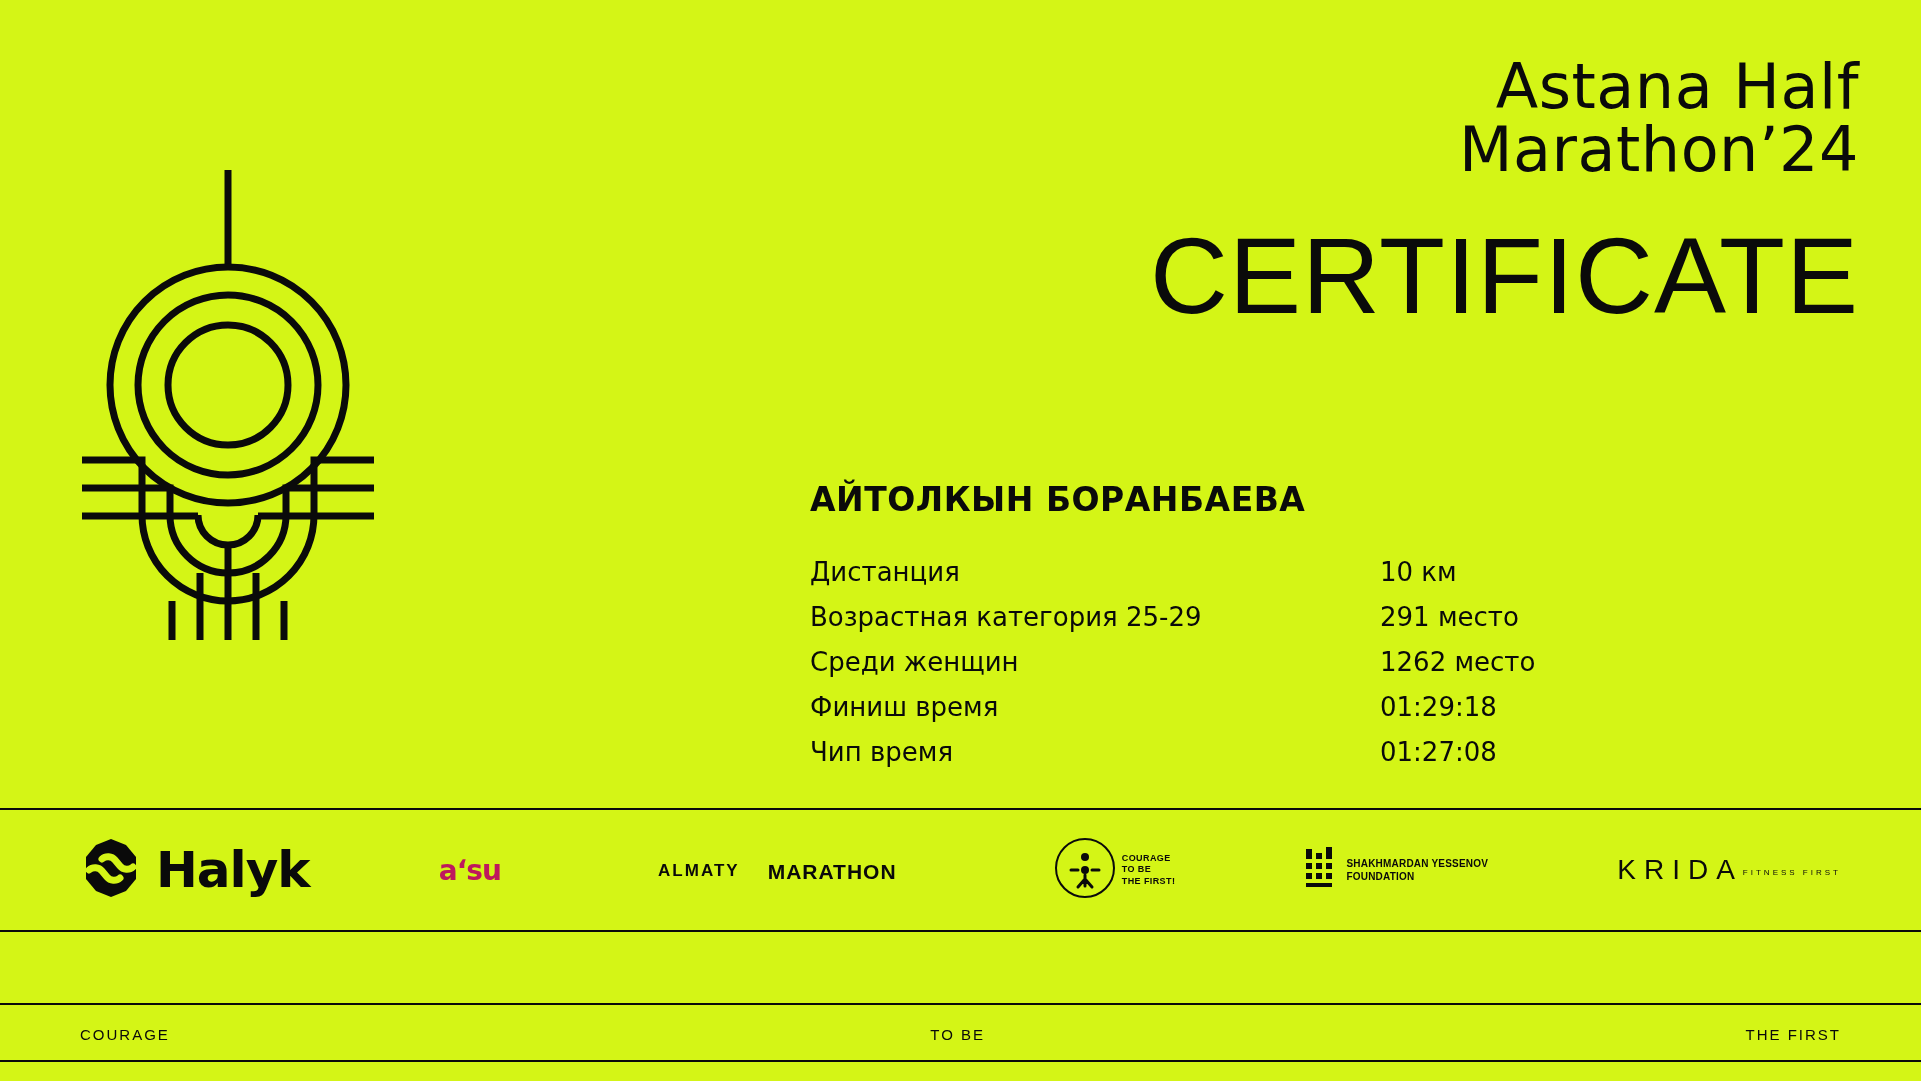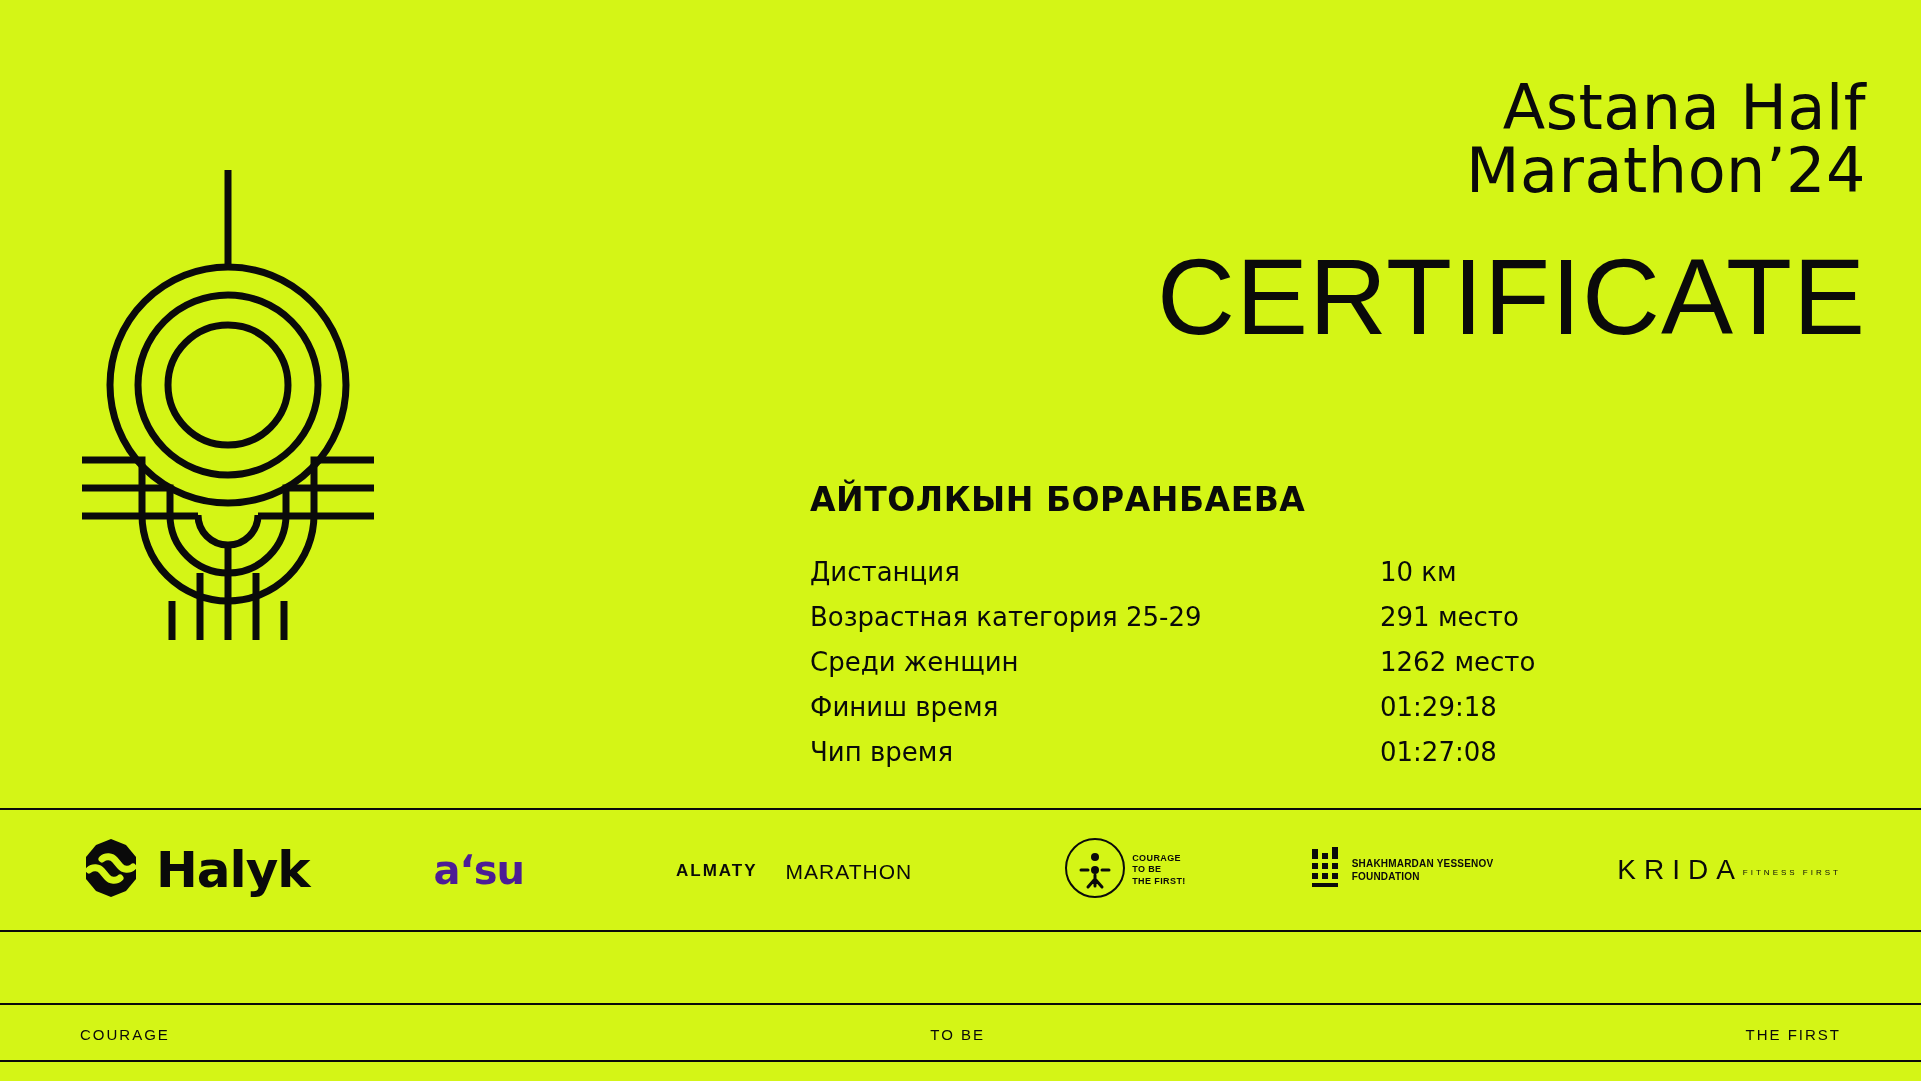--- a/index.html
+++ b/index.html
@@ -36,25 +36,24 @@
     position: absolute;
     left: 70px;
     top: 170px;
     width: 400px;
     height: 480px;
   }
 
   
   .right-block {
     position: absolute;
-    right: 55px;
+    right: 62px;
     top: 55px;
     width: 1100px;
     text-align: right;
-    margin-top: 21px;
   }
 
   .event-title {
     font-family: "DejaVu Sans", sans-serif;
     font-size: 62px;
     line-height: 1.02;
     font-weight: 400;
     letter-spacing: 0.5px;
     margin: 0;
     color: #0a0a0a;
@@ -141,42 +140,42 @@
   .halyk-word {
     font-family: "DejaVu Sans", sans-serif;
     font-size: 50px;
     font-weight: bold;
     letter-spacing: -1px;
     color: #0a0a0a;
   }
 
   .asu-word {
     font-family: "DejaVu Sans", sans-serif;
-    font-size: 40px;
+    font-size: 28px;
     font-weight: bold;
     letter-spacing: -1px;
-    color: #4c1d95;
+    color: #be185d;
   }
 
   .almaty-marathon {
     text-align: left;
     line-height: 1;
     gap: 28px;
   }
   .almaty-marathon .l1 {
     font-family: "Liberation Sans", sans-serif;
     font-size: 17px;
     font-weight: bold;
     letter-spacing: 2px;
     display: block;
   }
   .almaty-marathon .l2 {
     font-family: "Liberation Sans", sans-serif;
     font-size: 21px;
-    font-weight: normal;
+    font-weight: bold;
     letter-spacing: 1px;
     display: block;
     margin-top: 2px;
   }
   .am-lines {
     margin-top: 4px;
   }
   .am-lines div {
     height: 1.5px;
     background: #0a0a0a;

